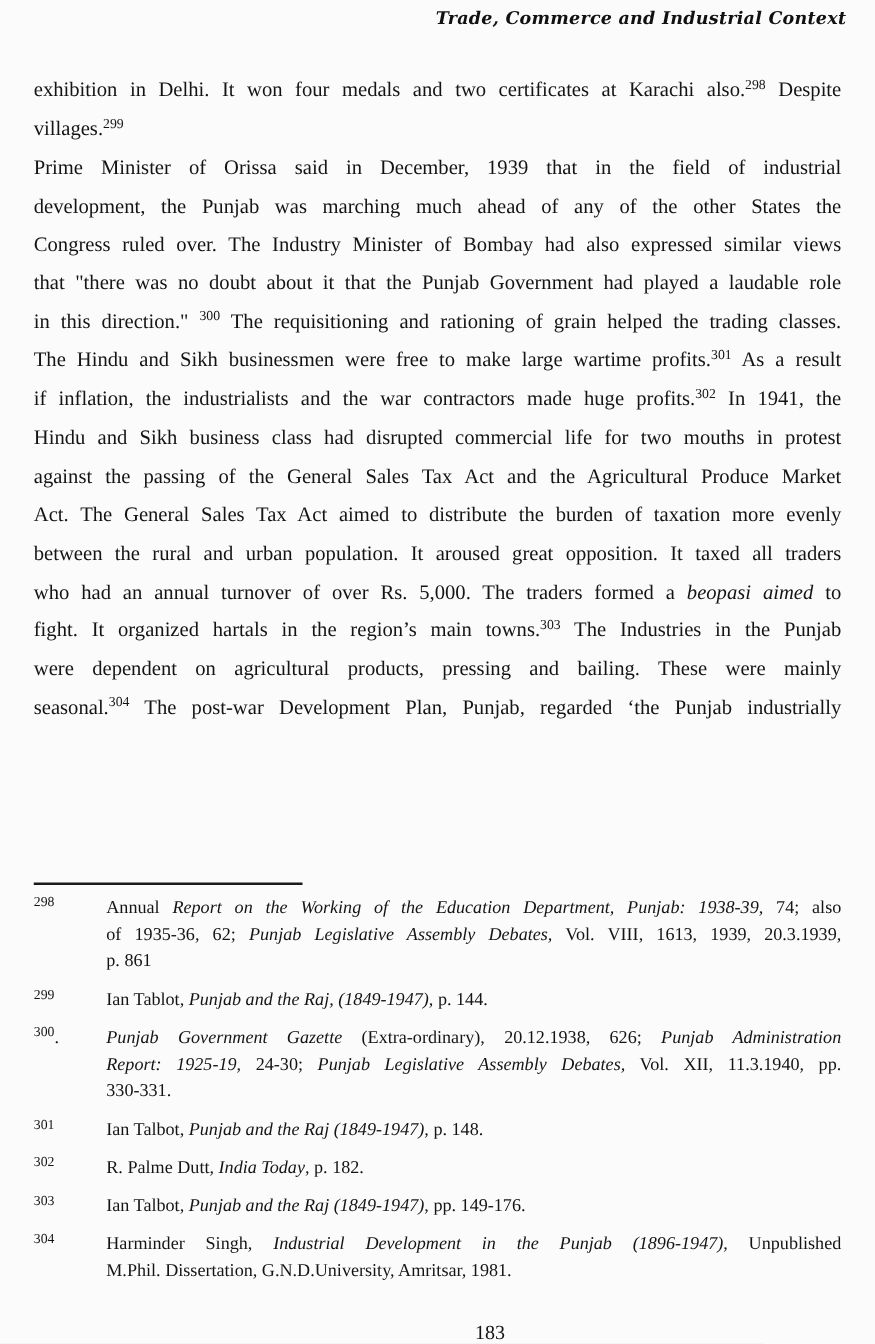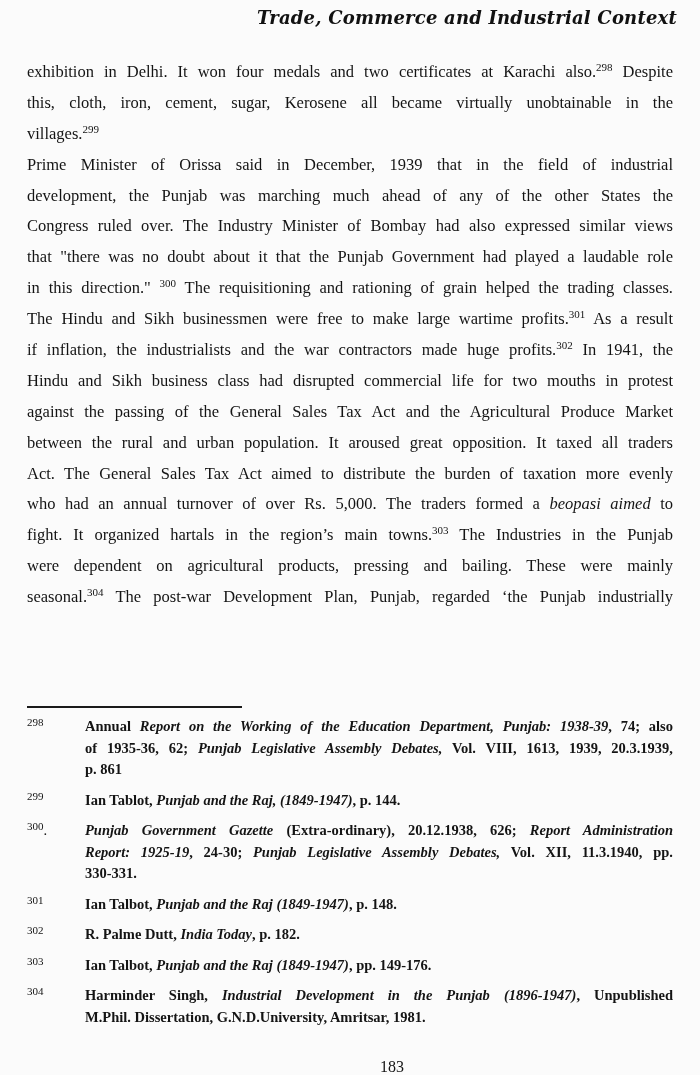--- a/index.html
+++ b/index.html
@@ -16,21 +16,21 @@
     font-family: "Liberation Serif", serif;
     overflow: hidden;
   }
   .running-header {
     position: absolute;
     top: 7px;
     right: 23px;
     font-family: "DejaVu Serif", serif;
     font-style: italic;
     font-weight: bold;
-    font-size: 18px;
+    font-size: 14px;
     letter-spacing: 0.2px;
     color: #111;
     margin-left: 36px;
   }
   .body-text {
     position: absolute;
     top: 57px;
     left: 27px;
     width: 646px;
     font-size: 16.5px;
@@ -80,21 +80,20 @@
   }
   .fn-marker sup {
     font-size: 11px;
     line-height: 0;
     vertical-align: 5px;
   }
   .fn-line {
     line-height: 21.5px;
     text-align: justify;
     text-align-last: justify;
-    font-weight: bold;
     -moz-text-align-last: justify;
   }
   .fn-line.noju {
     text-align-last: left;
     -moz-text-align-last: left;
   }
   .page-number {
     position: absolute;
     top: 1058px;
     left: 0;
@@ -105,33 +104,32 @@
   }
 </style>
 </head>
 <body>
 
 <div class="page">
   <div class="running-header">Trade, Commerce and Industrial Context</div>
 
   <div class="body-text">
       <div class="line">exhibition in Delhi. It won four medals and two certificates at Karachi also.<sup>298</sup> Despite</div>
-      <div class="line">this, cloth, iron, cement, sugar, Kerosene all became virtually unobtainable in the</div>
       <div class="line noju">villages.<sup>299</sup></div>
       <div class="line">Prime Minister of Orissa said in December, 1939 that in the field of industrial</div>
       <div class="line">development, the Punjab was marching much ahead of any of the other States the</div>
       <div class="line">Congress ruled over. The Industry Minister of Bombay had also expressed similar views</div>
       <div class="line">that "there was no doubt about it that the Punjab Government had played a laudable role</div>
       <div class="line">in this direction." <sup>300</sup> The requisitioning and rationing of grain helped the trading classes.</div>
       <div class="line">The Hindu and Sikh businessmen were free to make large wartime profits.<sup>301</sup> As a result</div>
       <div class="line">if inflation, the industrialists and the war contractors made huge profits.<sup>302</sup> In 1941, the</div>
       <div class="line">Hindu and Sikh business class had disrupted commercial life for two mouths in protest</div>
       <div class="line">against the passing of the General Sales Tax Act and the Agricultural Produce Market</div>
+      <div class="line">Act. The General Sales Tax Act aimed to distribute the burden of taxation more evenly</div>
       <div class="line">between the rural and urban population. It aroused great opposition. It taxed all traders</div>
-      <div class="line">Act. The General Sales Tax Act aimed to distribute the burden of taxation more evenly</div>
       <div class="line">who had an annual turnover of over Rs. 5,000. The traders formed a <i>beopasi aimed</i> to</div>
       <div class="line">fight. It organized hartals in the region’s main towns.<sup>303</sup> The Industries in the Punjab</div>
       <div class="line">were dependent on agricultural products, pressing and bailing. These were mainly</div>
       <div class="line">seasonal.<sup>304</sup> The post-war Development Plan, Punjab, regarded ‘the Punjab industrially</div>
     </div>
 
   <div class="fn-rule"></div>
 
   <div class="footnotes">
       <div class="fn">
@@ -139,21 +137,21 @@
         <div class="fn-line">Annual <i>Report on the Working of the Education Department, Punjab: 1938-39</i>, 74; also</div>
         <div class="fn-line">of 1935-36, 62; <i>Punjab Legislative Assembly Debates,</i> Vol. VIII, 1613, 1939, 20.3.1939,</div>
         <div class="fn-line noju">p. 861</div>
       </div>
       <div class="fn">
         <span class="fn-marker"><sup>299</sup></span>
         <div class="fn-line noju">Ian Tablot, <i>Punjab and the Raj, (1849-1947)</i>, p. 144.</div>
       </div>
       <div class="fn">
         <span class="fn-marker"><sup>300</sup>.</span>
-        <div class="fn-line"><i>Punjab Government Gazette</i> (Extra-ordinary), 20.12.1938, 626; <i>Report Administration</i></div>
+        <div class="fn-line"><i>Punjab Government Gazette</i> (Extra-ordinary), 20.12.1938, 626; <i>Punjab Administration</i></div>
         <div class="fn-line"><i>Report: 1925-19</i>, 24-30; <i>Punjab Legislative Assembly Debates,</i> Vol. XII, 11.3.1940, pp.</div>
         <div class="fn-line noju">330-331.</div>
       </div>
       <div class="fn">
         <span class="fn-marker"><sup>301</sup></span>
         <div class="fn-line noju">Ian Talbot, <i>Punjab and the Raj (1849-1947)</i>, p. 148.</div>
       </div>
       <div class="fn">
         <span class="fn-marker"><sup>302</sup></span>
         <div class="fn-line noju">R. Palme Dutt, <i>India Today</i>, p. 182.</div>

